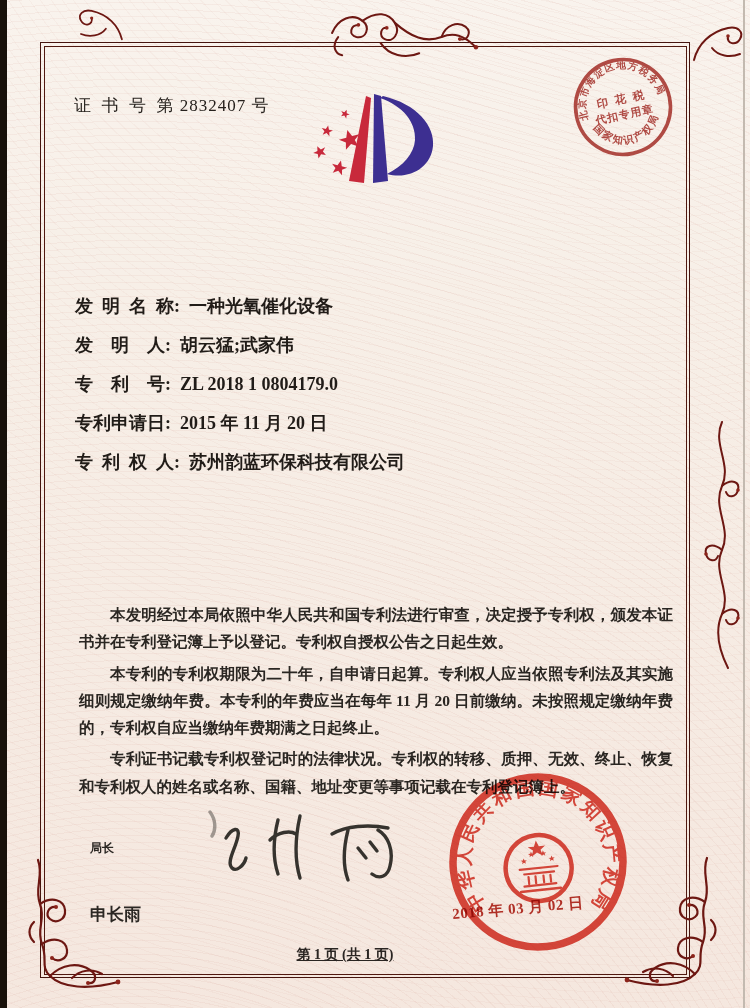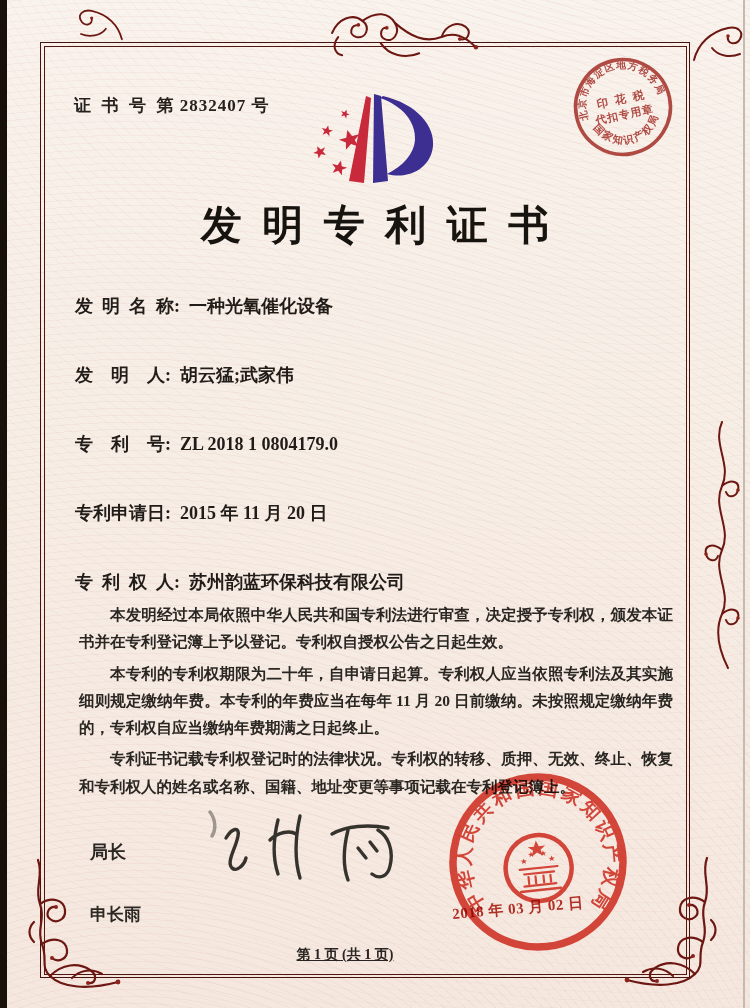--- a/index.html
+++ b/index.html
@@ -9,30 +9,30 @@
         background-color:#f7efe7;
         background-image:
           repeating-radial-gradient(circle at 18% 135%, rgba(209,150,138,0.10) 0 1px, rgba(0,0,0,0) 1px 7px),
           repeating-radial-gradient(circle at 85% -40%, rgba(209,150,138,0.07) 0 1px, rgba(0,0,0,0) 1px 9px),
           linear-gradient(180deg, rgba(255,255,255,0.25) 0%, rgba(255,255,255,0) 30%, rgba(240,213,203,0.30) 100%);}
   .scan-edge-left{position:absolute;left:0;top:0;width:7px;height:1008px;background:#18110a;}
   .paper-edge-right{position:absolute;left:743px;top:0;width:2px;height:1008px;background:#c3bab0;}
   .frame{position:absolute;left:40px;top:42px;width:648px;height:934px;border:1.7px solid #46140e;}
   .frame::after{content:"";position:absolute;inset:2.5px;border:1px solid #50180f;}
   .orn{position:absolute;}
-  .cert-no{position:absolute;left:74px;top:94px;font-size:17px;font-weight:700;color:#26211d;letter-spacing:1px;text-align:right;}
+  .cert-no{position:absolute;left:74px;top:94px;font-size:17px;font-weight:400;color:#26211d;letter-spacing:1px;text-align:right;}
   .logo{position:absolute;left:287px;top:84px;}
   .title{position:absolute;left:115px;top:198px;width:520px;text-align:center;
          font-size:41px;font-weight:700;color:#17130f;}
-  .fields{position:absolute;left:75px;top:297px;display:flex;flex-direction:column;gap:50px;}
+  .fields{position:absolute;left:75px;top:297px;display:flex;flex-direction:column;gap:20px;}
   .field-row{font-size:18px;font-weight:600;color:#211c18;line-height:19px;white-space:pre;}
   .fvalue{margin-left:9px;}
   .paras{position:absolute;left:75px;top:597px;width:602px;color:#2a2622;}
   .paras p{margin:4px;font-size:15.5px;line-height:27.3px;text-indent:31px;font-weight:600;text-align:justify;}
-  .signer-title{position:absolute;left:90px;top:840px;font-size:18px;font-weight:700;color:#2b2723;
+  .signer-title{position:absolute;left:90px;top:840px;font-size:12px;font-weight:700;color:#2b2723;
                 font-family:"Liberation Sans","DejaVu Sans",sans-serif;}
   .signer-name{position:absolute;left:90px;top:871px;font-size:17px;font-weight:700;color:#2b2723;
                 font-family:"Liberation Sans","DejaVu Sans",sans-serif;margin-top:32px;}
   .signature{position:absolute;left:182px;top:800px;}
   .seal{position:absolute;left:438px;top:762px;transform:rotate(-6deg);opacity:.9;mix-blend-mode:multiply;}
   .seal-date{position:absolute;left:452px;top:898px;width:160px;font-size:15px;font-weight:700;color:#b8352c;
              letter-spacing:.5px;transform:rotate(-5deg);mix-blend-mode:multiply;white-space:nowrap;}
   .tax-stamp{position:absolute;left:556px;top:40px;transform:rotate(-12deg);opacity:.85;mix-blend-mode:multiply;}
   .footer{position:absolute;left:115px;top:946px;width:460px;text-align:center;
           font-size:14px;font-weight:600;color:#2a2522;text-decoration:underline;}
@@ -139,21 +139,20 @@
       <use href="#st" transform="translate(40,47) scale(0.62) rotate(12)"></use>
       <use href="#st" transform="translate(58,30) scale(0.5) rotate(22)"></use>
       <use href="#st" transform="translate(33,68) scale(0.72) rotate(-25)"></use>
       <use href="#st" transform="translate(52,84) scale(0.85) rotate(15)"></use>
     </g>
     <path d="M79,12 L84,14 L77,99 L62,97 Z" fill="#c8293b"></path>
     <path d="M87,10 L94,12 L101,97 L86,99 Z" fill="#3d2f91"></path>
     <path d="M96,12 C130,20 148,42 146,62 C144,84 122,96 100,90 C116,82 127,70 128,56 C129,38 116,22 93,14 Z" fill="#3d2f91"></path>
   </svg>
 
-  <div class="title">发 明 专 利 证 书</div>
 
   <div class="fields">
     <div class="field-row"><span class="flabel">发 明 名 称:</span><span class="fvalue">一种光氧催化设备</span></div>
     <div class="field-row"><span class="flabel">发 明 人:</span><span class="fvalue">胡云猛;武家伟</span></div>
     <div class="field-row"><span class="flabel">专 利 号:</span><span class="fvalue">ZL 2018 1 0804179.0</span></div>
     <div class="field-row"><span class="flabel">专利申请日:</span><span class="fvalue">2015 年 11 月 20 日</span></div>
     <div class="field-row"><span class="flabel">专 利 权 人:</span><span class="fvalue">苏州韵蓝环保科技有限公司</span></div>
   </div>
 
   <div class="paras">

